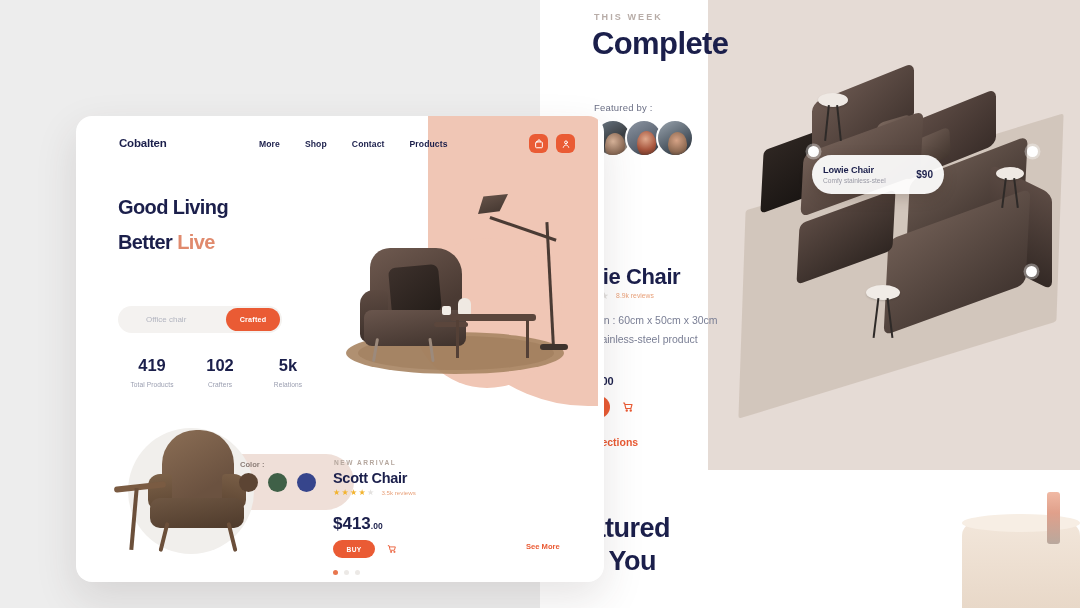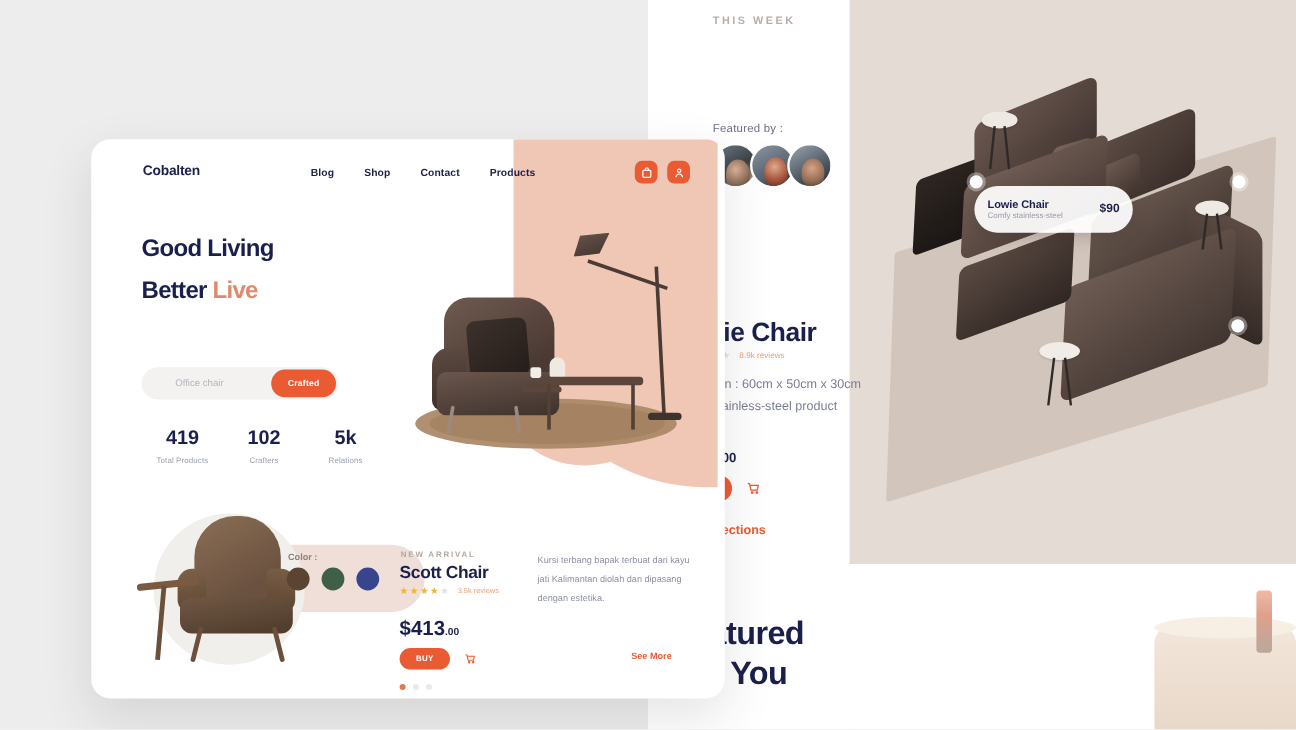--- a/index.html
+++ b/index.html
@@ -334,21 +334,21 @@
 
 <div id="stage">
 
   <div class="back-panel">
 
     <div class="beige-block"></div>
     <div class="beige-block-lower"></div>
 
     <div class="eyebrow">THIS WEEK</div>
     <div class="big-title">
-      <br>
+      <span>Complete</span><br>
     </div>
     <div class="crafted-label">Featured by :</div>
 
     <div class="avatars">
       <div class="avatar av1"></div>
       <div class="avatar av2"></div>
       <div class="avatar av3"></div>
     </div>
 
     <div class="sofa-scene" style="left:150px;">
@@ -426,21 +426,21 @@
   </div>
 
   <div class="front-card">
 
     <div class="pink-circle"></div>
     <div class="pink-circle2"></div>
 
     <div class="brand">Cobalten</div>
 
     <nav class="nav">
-      <a href="#">Blog</a>
+      <a href="#">More</a>
       <a href="#">Shop</a>
       <a href="#">Contact</a>
       <a href="#">Products</a>
     </nav>
 
     <div class="icon-btns">
       <div class="icon-btn">
         <svg viewBox="0 0 24 24" fill="none" stroke="#fff" stroke-width="2.4" stroke-linecap="round" stroke-linejoin="round">
           <rect x="4" y="7" width="16" height="14" rx="2"></rect>
             <path d="M9 7V5a3 3 0 0 1 6 0v2"></path>
@@ -522,21 +522,20 @@
       <div class="swatch" style="background:#36458c"></div>
     </div>
 
     <div class="na-eyebrow">NEW ARRIVAL</div>
     <div class="na-title">Scott Chair</div>
     <div class="na-rating">
       <span class="star">★★★★</span>
         <span class="star empty">★</span>
       <span class="rev-count">3.5k reviews</span>
     </div>
-    <div class="na-desc">Kursi terbang bapak terbuat dari kayu jati Kalimantan diolah dan dipasang dengan estetika.</div>
     <div class="na-price">
       <span>$413</span><sup>.00</sup>
     </div>
     <div class="na-actions">
       <button class="buy-btn buy-sm">BUY</button>
       <span class="cart-icon">
         <svg viewBox="0 0 24 24" width="10" height="10" fill="none" stroke="#ea5b34" stroke-width="2.2" stroke-linecap="round" stroke-linejoin="round">
           <path d="M3 4h2l2.6 11h10.2l2.2-8H6"></path>
             <circle cx="9.5" cy="19" r="1.3"></circle>
             <circle cx="17.5" cy="19" r="1.3"></circle>

